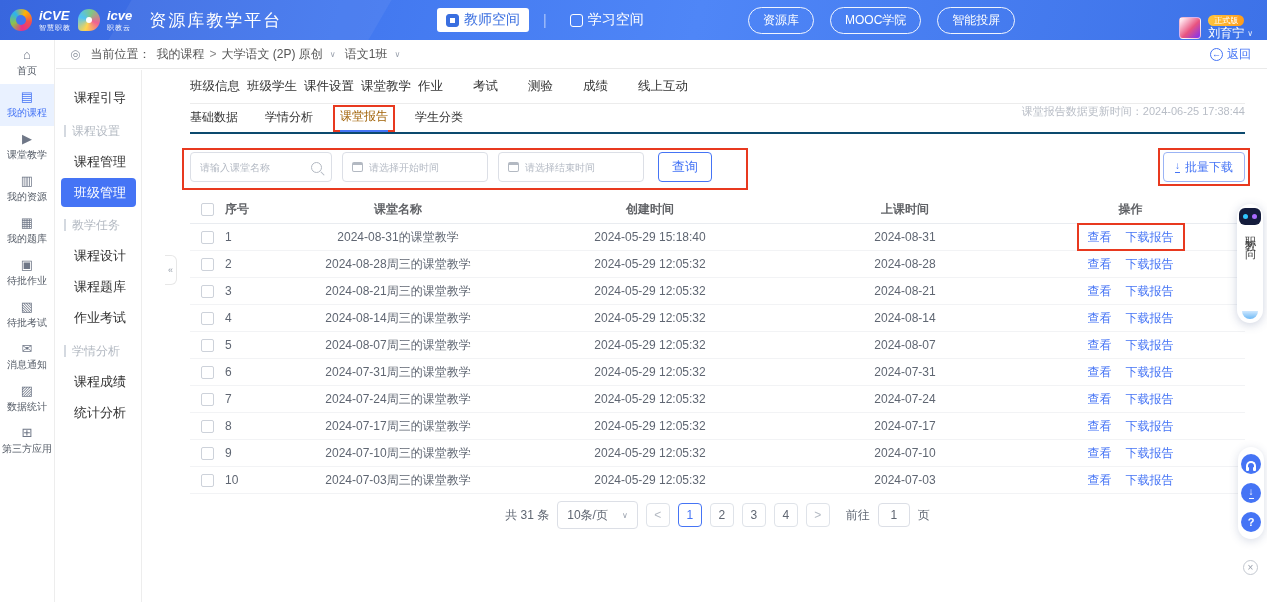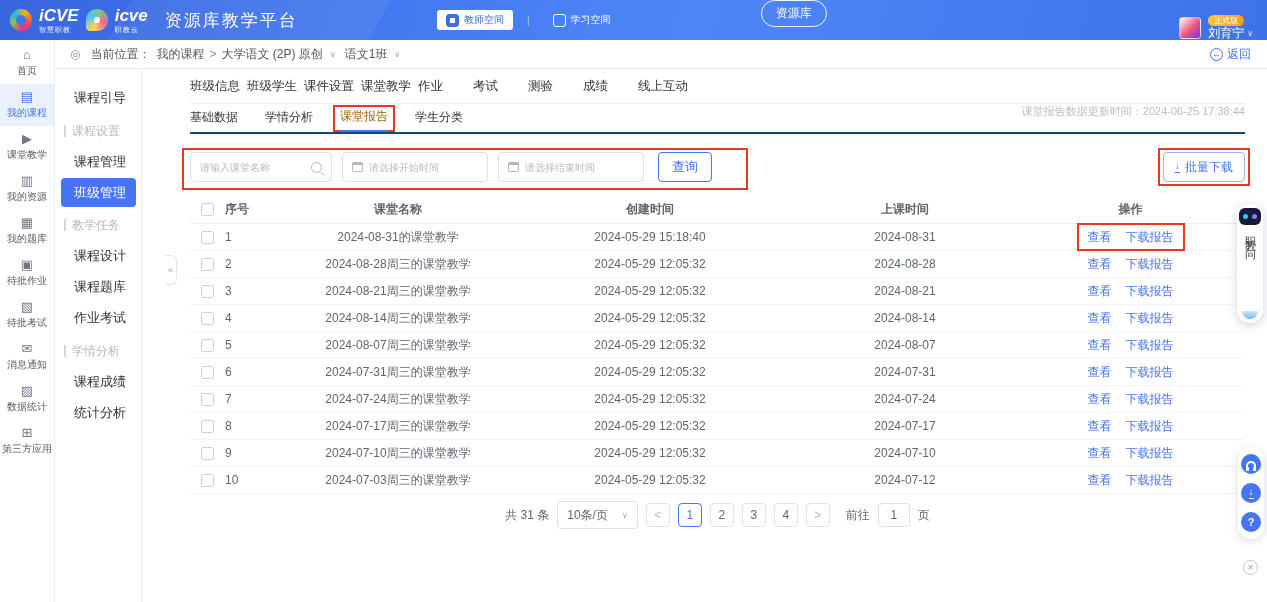--- a/index.html
+++ b/index.html
@@ -14,31 +14,31 @@
   .hdr::before{content:"";position:absolute;left:120px;top:-20px;width:260px;height:80px;
        background:rgba(255,255,255,.06);transform:skewX(-30deg);}
   .logos{display:flex;align-items:center;gap:7px;padding-left:10px;position:relative;}
   .swirl{width:22px;height:22px;border-radius:50%;flex:none;
          background:conic-gradient(from 30deg,#ffb400,#f2504e,#e8308a,#8bc34a,#2bb3f0,#ffb400);position:relative;}
   .swirl::after{content:"";position:absolute;left:6px;top:6px;width:10px;height:10px;border-radius:50%;background:#4076ee;}
   .shellic{width:22px;height:22px;border-radius:50% 50% 50% 4px;flex:none;
          background:conic-gradient(from 200deg,#ffd54f,#4fc3f7,#81c784,#f06292,#ffd54f);position:relative;}
   .shellic::after{content:"";position:absolute;left:8px;top:8px;width:6px;height:6px;border-radius:50%;background:#fff;}
   .logo-stack{display:flex;flex-direction:column;line-height:1;color:#fff;}
-  .logo-main{font-weight:bold;font-size:17px;font-style:italic;}
+  .logo-main{font-weight:bold;font-size:13px;font-style:italic;}
   .logo-sub{font-size:7px;margin-top:2px;letter-spacing:1px;}
   .app-title{color:#fff;font-size:17px;margin-left:10px;letter-spacing:2px;}
-  .spaces{position:absolute;left:437px;top:0;height:40px;display:flex;align-items:center;font-size:10px;color:#fff;}
+  .spaces{position:absolute;left:437px;top:0;height:40px;display:flex;align-items:center;font-size:14px;color:#fff;}
   .space{display:flex;align-items:center;gap:5px;padding:3px 9px;border-radius:3px;color:#fff;}
   .space.active{background:#fff;color:#3a6fe0;}
   .sp-icon{width:13px;height:13px;border-radius:3px;border:1px solid #fff;position:relative;box-sizing:border-box;}
   .space.active .sp-icon{border-color:#3a6fe0;background:#3a6fe0;}
   .space.active .sp-icon::after{content:"";position:absolute;left:3px;top:3px;width:5px;height:5px;background:#fff;}
   .sep{margin:0 14px;color:rgba(255,255,255,.55);}
-  .quick{position:absolute;left:748px;top:0;height:40px;display:flex;align-items:center;gap:16px;flex-direction:column;}
+  .quick{position:absolute;left:748px;top:0;height:40px;display:flex;align-items:center;gap:16px;}
   .pill{border:1px solid rgba(255,255,255,.92);color:#fff;border-radius:14px;padding:4px 14px;font-size:12px;white-space:nowrap;}
   .userbox{position:absolute;right:14px;top:8px;height:40px;display:flex;align-items:center;gap:7px;color:#fff;}
   .avatar{width:20px;height:20px;border-radius:4px;flex:none;
           background:linear-gradient(135deg,#ffe3ec 10%,#e85480 55%,#7b2ff7);border:1px solid rgba(255,255,255,.6);}
   .user-col{display:flex;flex-direction:column;align-items:flex-start;line-height:1.15;}
   .badge{background:linear-gradient(90deg,#ffc53d,#ff9c1b);color:#fff;font-size:8px;
          padding:1px 6px;border-radius:8px;margin-bottom:1px;}
   .uname-row{display:flex;align-items:center;gap:3px;font-size:12px;}
   .ucaret{font-size:8px;color:rgba(255,255,255,.85);}
 
@@ -482,21 +482,21 @@
               </span>
             </span>
           </div>
           <div class="trow">
             <span class="c0">
               <span class="cb"></span>
             </span>
             <span class="c1">10</span>
             <span class="c2">2024-07-03周三的课堂教学</span>
             <span class="c3">2024-05-29 12:05:32</span>
-            <span class="c4">2024-07-12</span>
+            <span class="c4">2024-07-03</span>
             <span class="c5">
               <span class="actions">
                 <a class="lnk">查看</a>
                 <a class="lnk">下载报告</a>
               </span>
             </span>
           </div>
         </div>
     </div>
 

